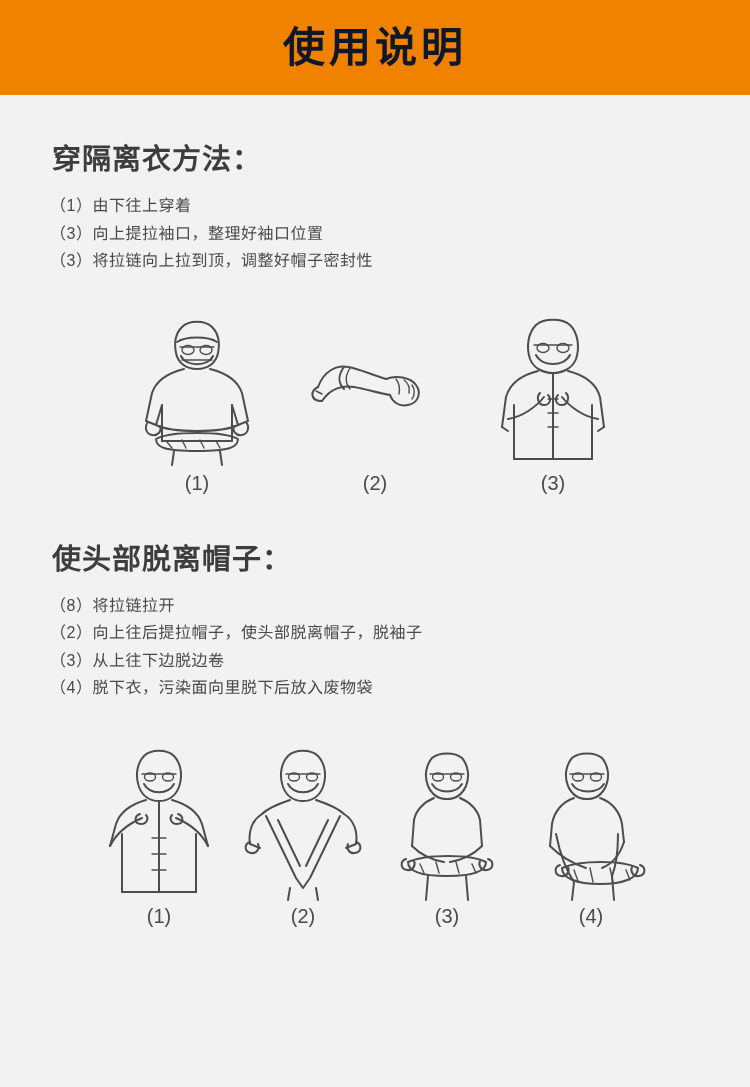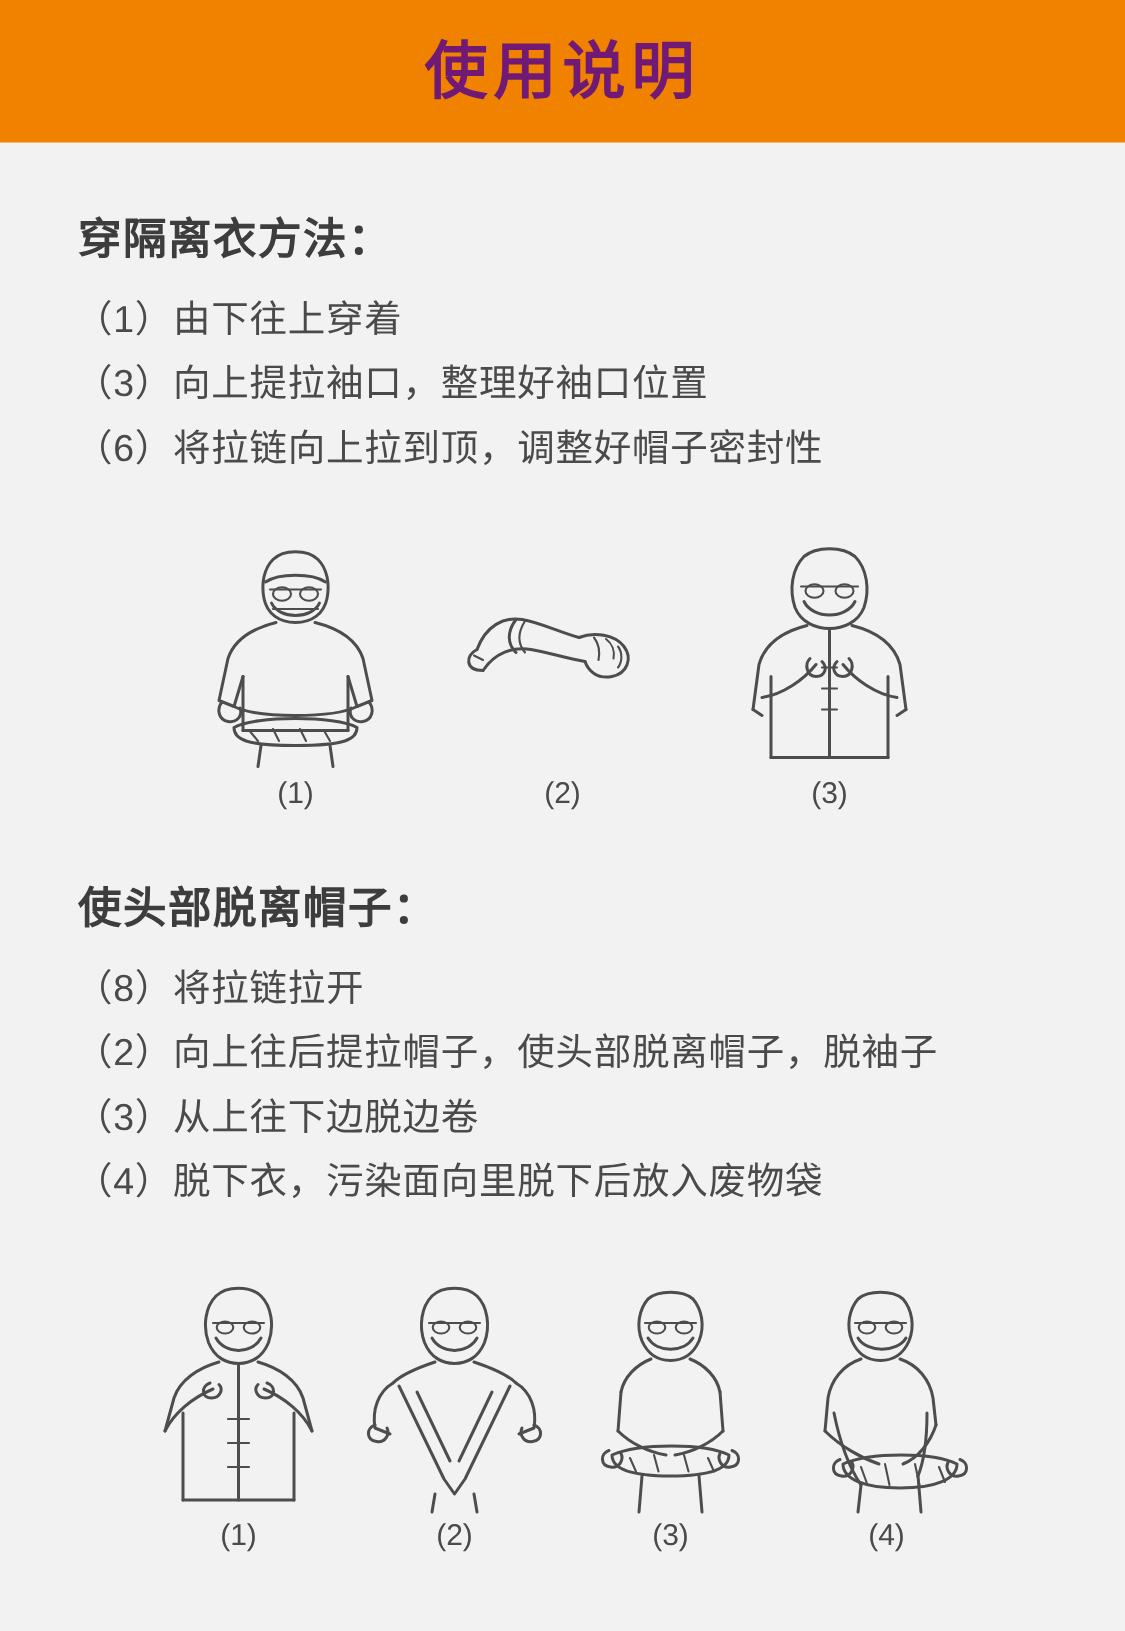--- a/index.html
+++ b/index.html
@@ -26,21 +26,21 @@
   .header {
     width: 750px;
     height: 95px;
     background: #f08200;
     display: flex;
     align-items: center;
     justify-content: center;
     box-sizing: border-box;
   }
   .header-title {
-    color: #701a75;
+    color: #0f172a;
     font-size: 42px;
     font-weight: bold;
     letter-spacing: 4px;
     line-height: 1;
   }
 
   
   .content {
     padding: 40px 50px 0 50px;
     box-sizing: border-box;
@@ -58,21 +58,21 @@
     margin: 0 0 14px 2px;
     font-family: Liberation Mono, monospace;
   }
 
   .step-list {
     list-style: none;
     margin: 0;
     padding: 0;
   }
   .step-list li {
-    font-size: 25px;
+    font-size: 16px;
     color: #4a4a4a;
     line-height: 1.72;
     letter-spacing: 0.5px;
     white-space: nowrap;
   }
 
   
   .figure-row {
     display: flex;
     justify-content: center;
@@ -131,21 +131,21 @@
     <div class="header-title">使用说明</div>
   </div>
 
   <div class="content">
 
     <div class="section section-wear">
       <h2 class="section-title">穿隔离衣方法：</h2>
       <ul class="step-list">
         <li>（1）由下往上穿着</li>
         <li>（3）向上提拉袖口，整理好袖口位置</li>
-        <li>（6）将拉链向上拉到顶，调整好帽子密封性</li>
+        <li>（3）将拉链向上拉到顶，调整好帽子密封性</li>
       </ul>
 
       <div class="figure-row row-wear">
 
         <div class="figure">
           <svg class="art" width="150" height="160" viewBox="0 0 150 160">
 
             <path class="ln" d="M60 18 C54 24 52 34 54 44 C56 54 64 60 75 60 C86 60 94 54 96 44 C98 34 96 24 90 18 C83 11 67 11 60 18 Z"></path>
 
             <path class="ln" d="M55 33 C64 27 86 27 95 33"></path>

